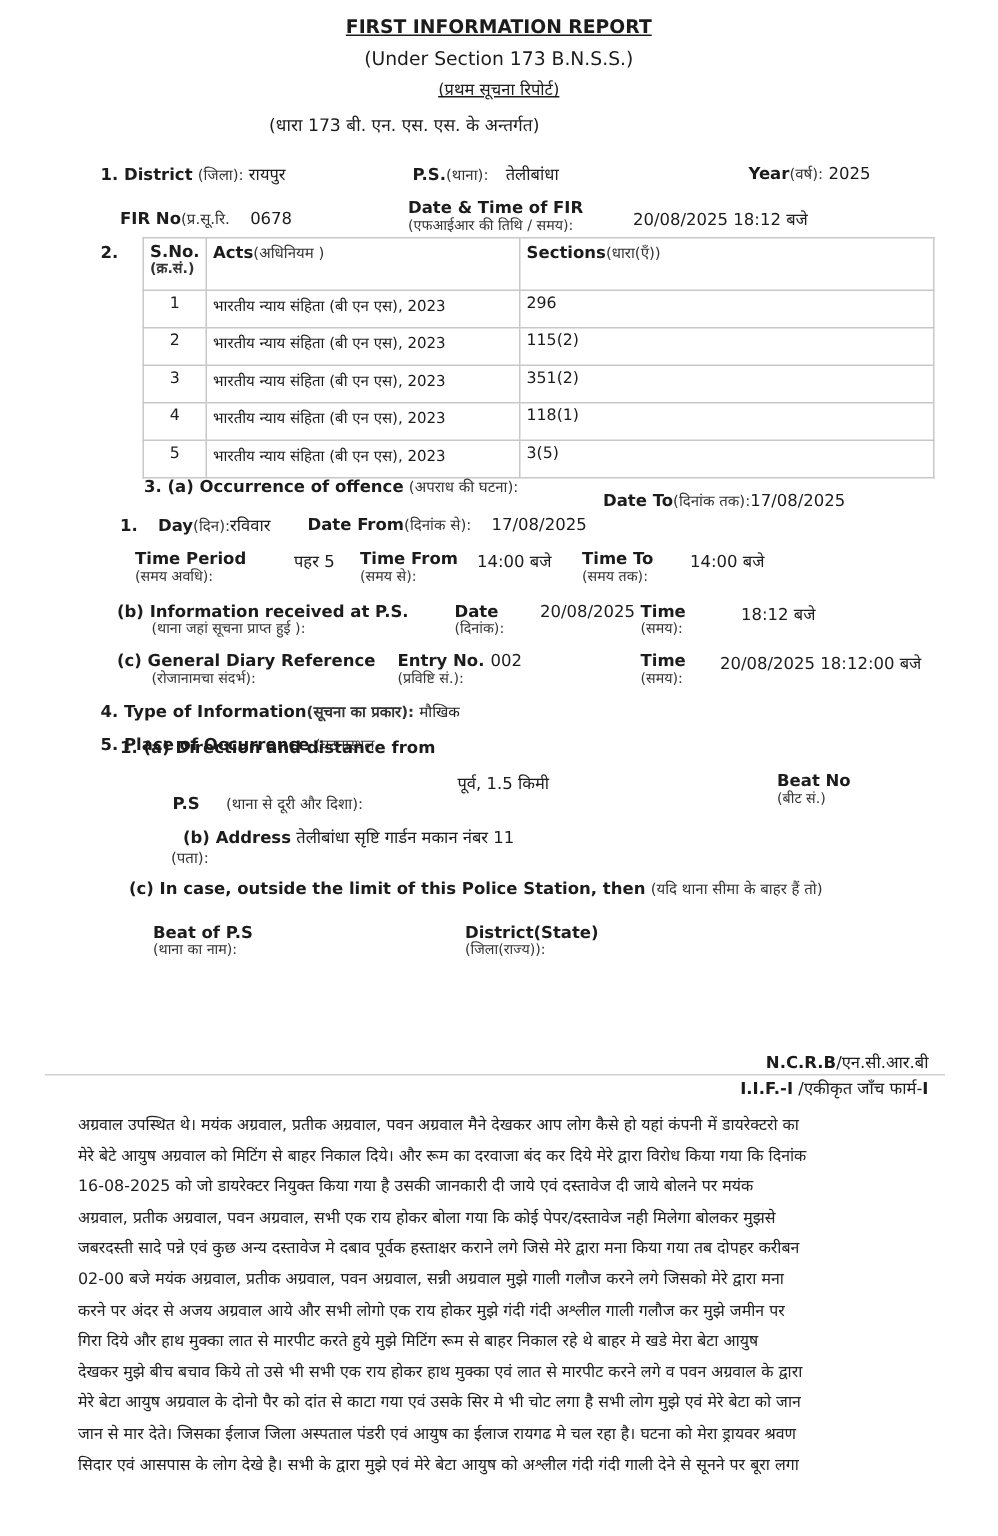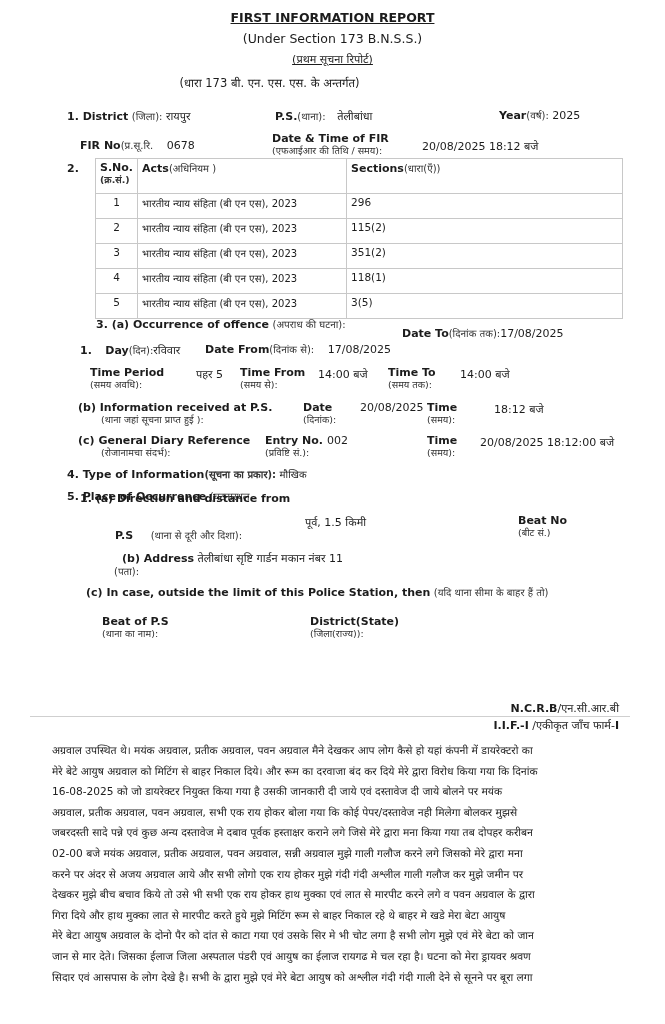--- a/index.html
+++ b/index.html
@@ -230,18 +230,18 @@
 </div>
 
 <div class="narr">
   <p>अग्रवाल उपस्थित थे। मयंक अग्रवाल, प्रतीक अग्रवाल, पवन अग्रवाल मैने देखकर आप लोग कैसे हो यहां कंपनी में डायरेक्टरो का</p>
   <p>मेरे बेटे आयुष अग्रवाल को मिटिंग से बाहर निकाल दिये। और रूम का दरवाजा बंद कर दिये मेरे द्वारा विरोध किया गया कि दिनांक</p>
   <p>16-08-2025 को जो डायरेक्टर नियुक्त किया गया है उसकी जानकारी दी जाये एवं दस्तावेज दी जाये बोलने पर  मयंक</p>
   <p>अग्रवाल, प्रतीक अग्रवाल, पवन अग्रवाल, सभी एक राय होकर बोला गया कि कोई पेपर/दस्तावेज नही मिलेगा बोलकर मुझसे</p>
   <p>जबरदस्ती सादे पन्ने एवं कुछ अन्य दस्तावेज मे दबाव पूर्वक हस्ताक्षर कराने लगे जिसे मेरे द्वारा मना किया गया तब दोपहर करीबन</p>
   <p>02-00 बजे मयंक अग्रवाल, प्रतीक अग्रवाल, पवन अग्रवाल, सन्नी अग्रवाल मुझे गाली गलौज करने लगे जिसको मेरे द्वारा मना</p>
   <p>करने पर अंदर से  अजय अग्रवाल आये और सभी लोगो एक राय होकर मुझे गंदी गंदी अश्लील गाली गलौज कर मुझे जमीन पर</p>
+  <p>गिरा दिये और हाथ मुक्का लात  से मारपीट करते हुये मुझे मिटिंग रूम से बाहर निकाल रहे थे बाहर मे खडे मेरा बेटा आयुष</p>
   <p>देखकर मुझे बीच बचाव किये तो उसे भी सभी एक राय होकर हाथ मुक्का एवं लात से मारपीट करने लगे व पवन अग्रवाल के द्वारा</p>
-  <p>गिरा दिये और हाथ मुक्का लात  से मारपीट करते हुये मुझे मिटिंग रूम से बाहर निकाल रहे थे बाहर मे खडे मेरा बेटा आयुष</p>
   <p>मेरे बेटा आयुष अग्रवाल के दोनो पैर को दांत से काटा गया एवं उसके सिर मे भी चोट लगा है सभी लोग मुझे एवं मेरे बेटा को जान</p>
   <p>जान से मार देते। जिसका ईलाज जिला अस्पताल पंडरी एवं आयुष का ईलाज रायगढ मे चल रहा है। घटना को मेरा ड्रायवर श्रवण</p>
   <p>सिदार एवं आसपास के लोग देखे है। सभी के द्वारा मुझे एवं मेरे बेटा आयुष को अश्लील गंदी गंदी गाली देने से सूनने पर बूरा लगा</p>
 </div>
 
 </body></html>

